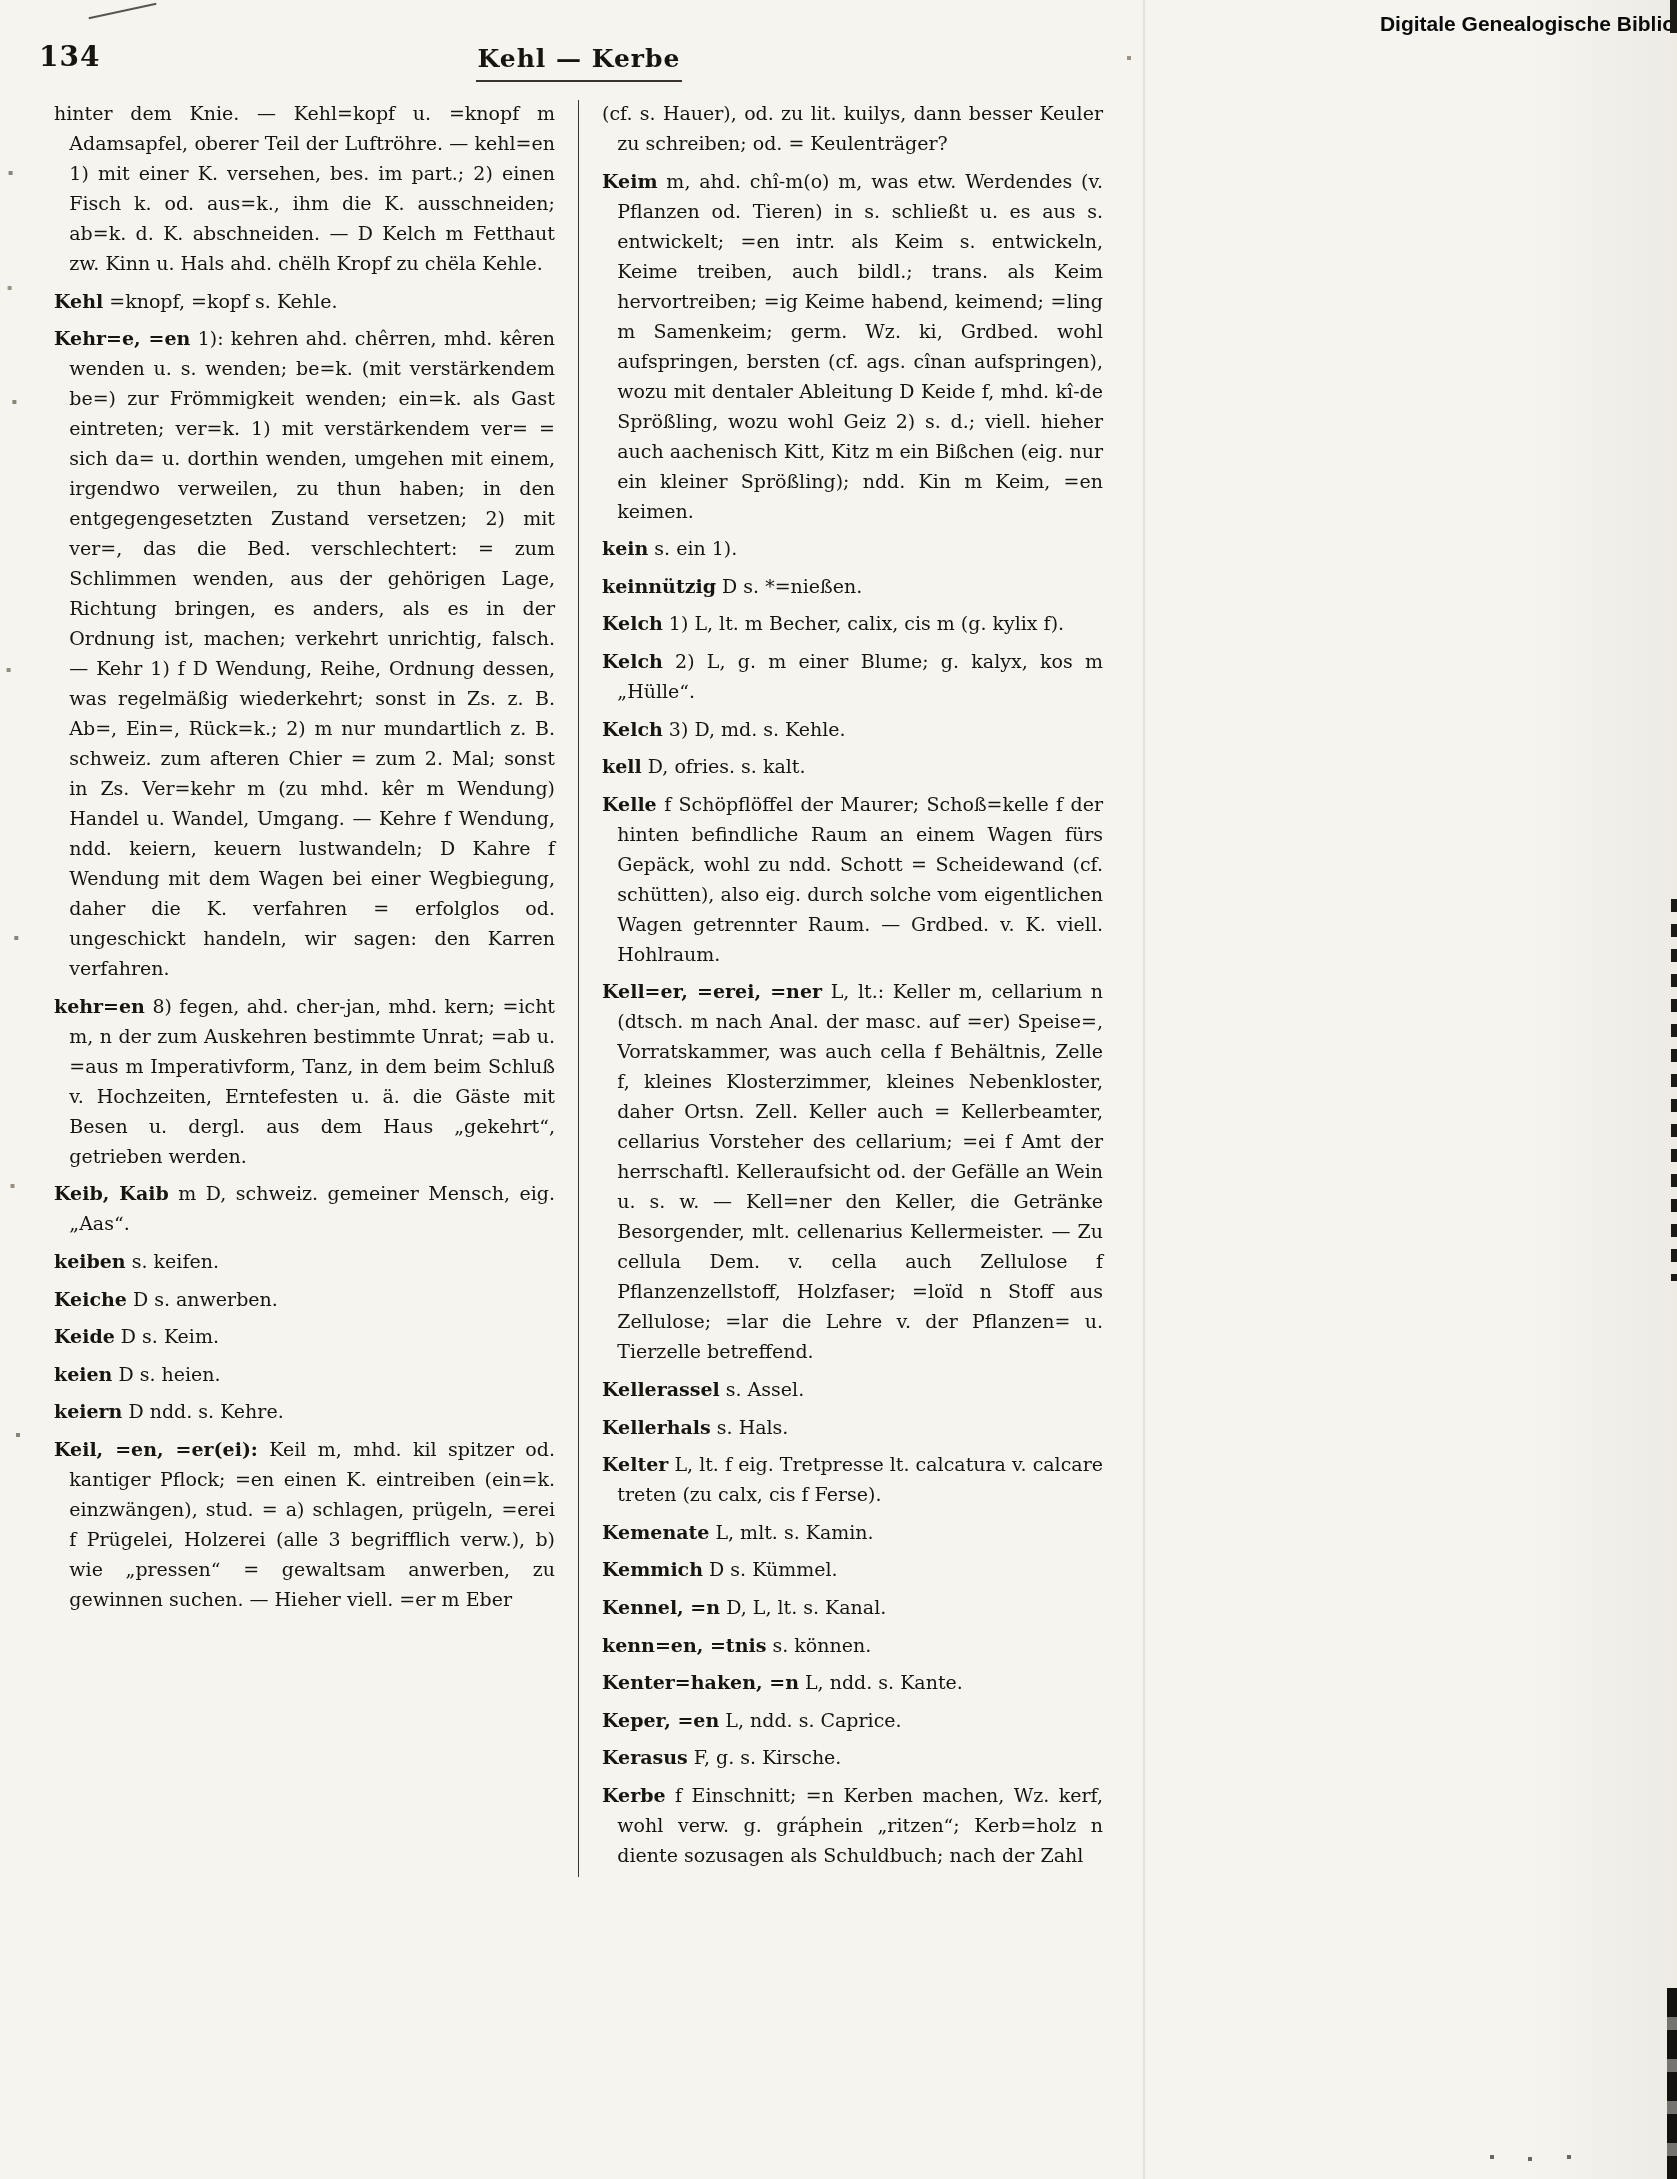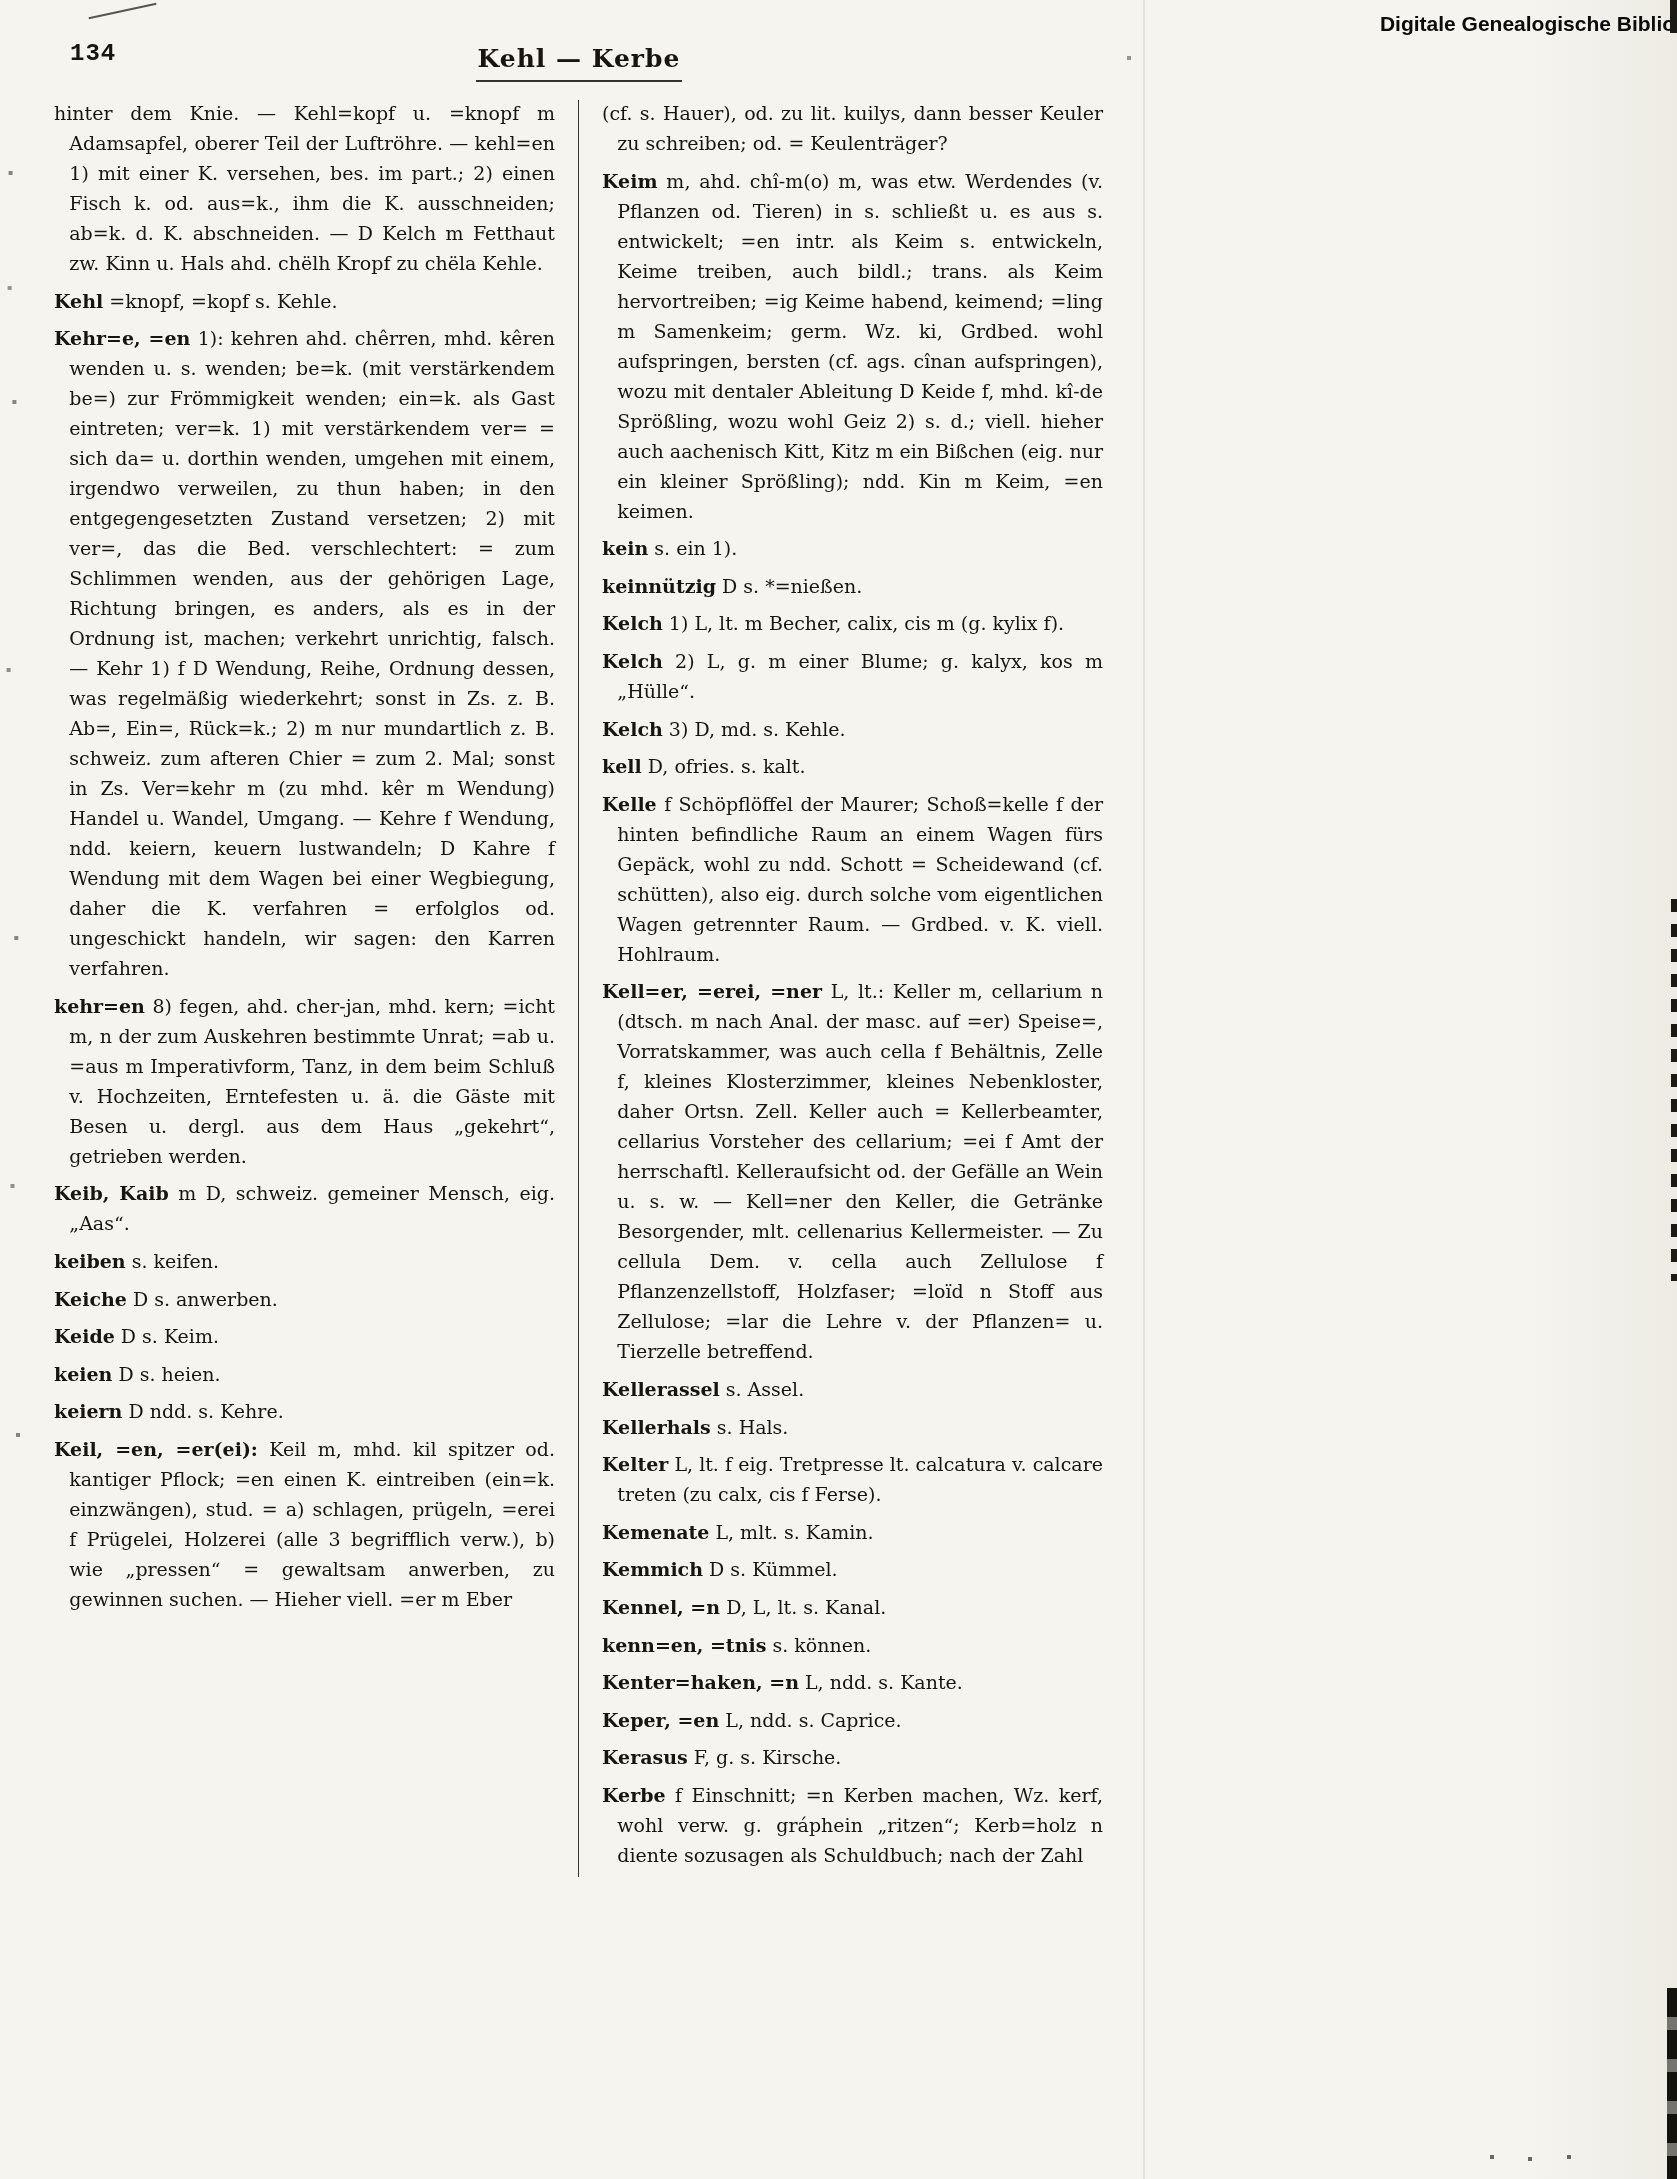--- a/index.html
+++ b/index.html
@@ -22,25 +22,24 @@
     font-weight: bold;
     font-size: 21px;
     color: #0b0b0b;
     white-space: nowrap;
     text-align: center;
   }
 
   #page-number {
     position: absolute;
     top: 40px;
-    left: 70px;
-    font-size: 24px;
+    left: 39px;
+    font-size: 28px;
     font-weight: bold;
     letter-spacing: 1px;
-    font-family: Liberation Mono, monospace;
   }
 
   #running-head {
     position: absolute;
     top: 44px;
     left: 54px;
     width: 1050px;
     text-align: center;
     font-size: 25px;
     font-weight: bold;

